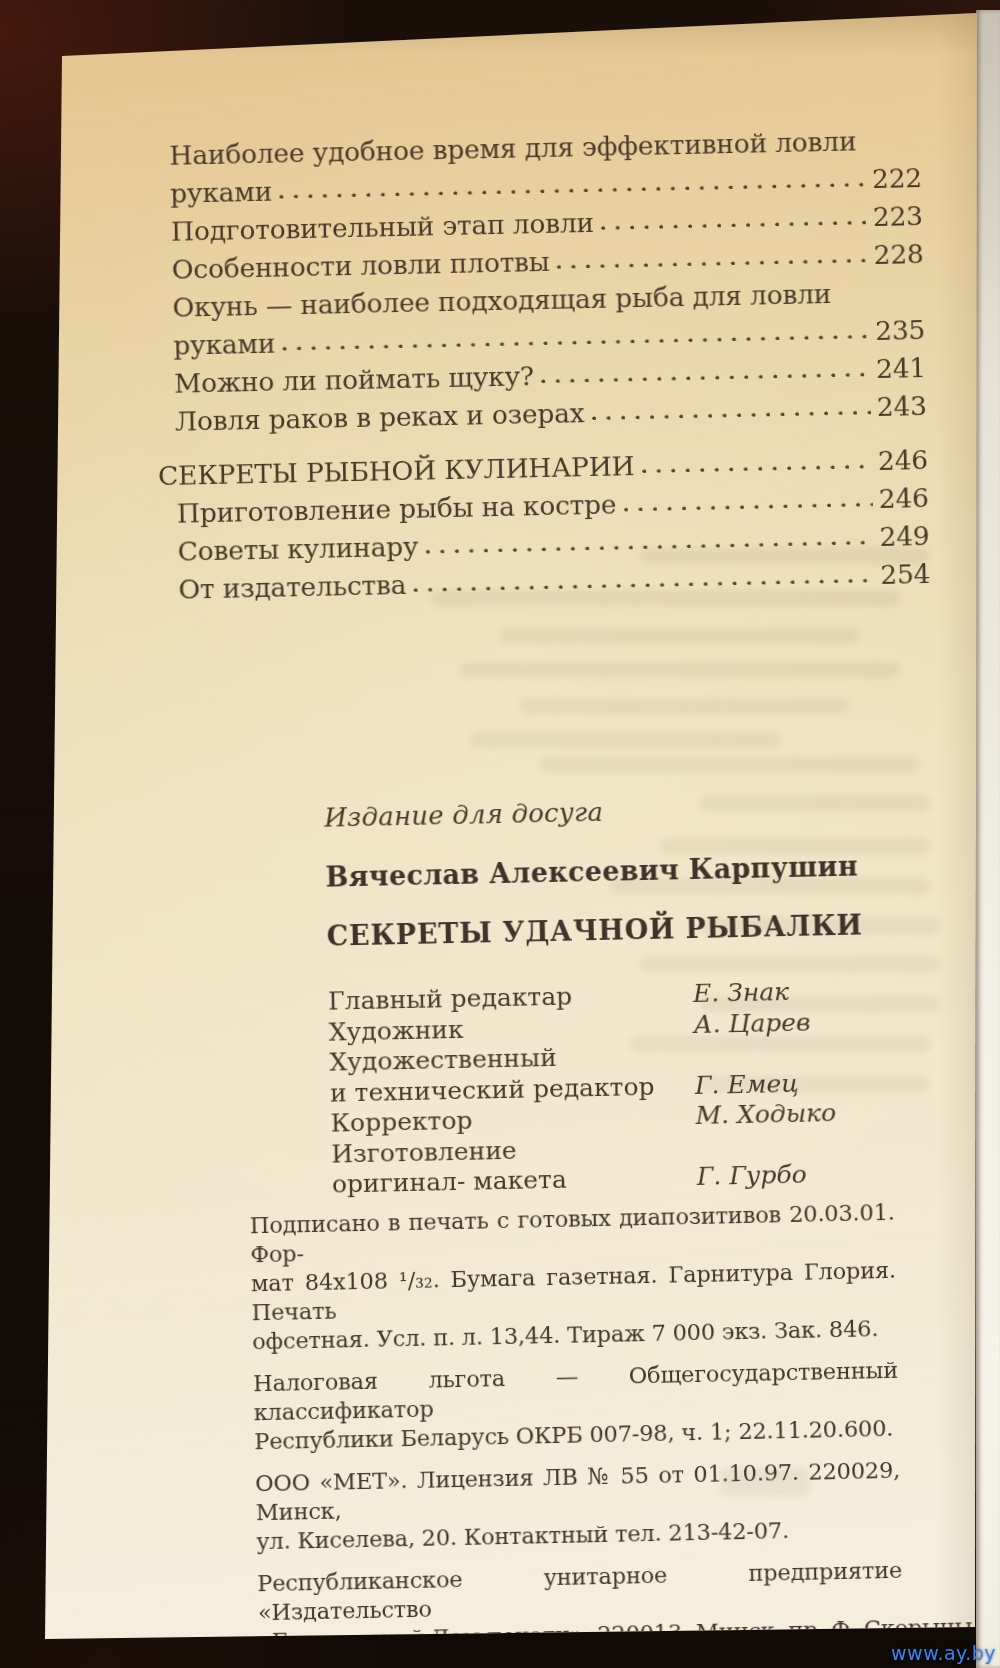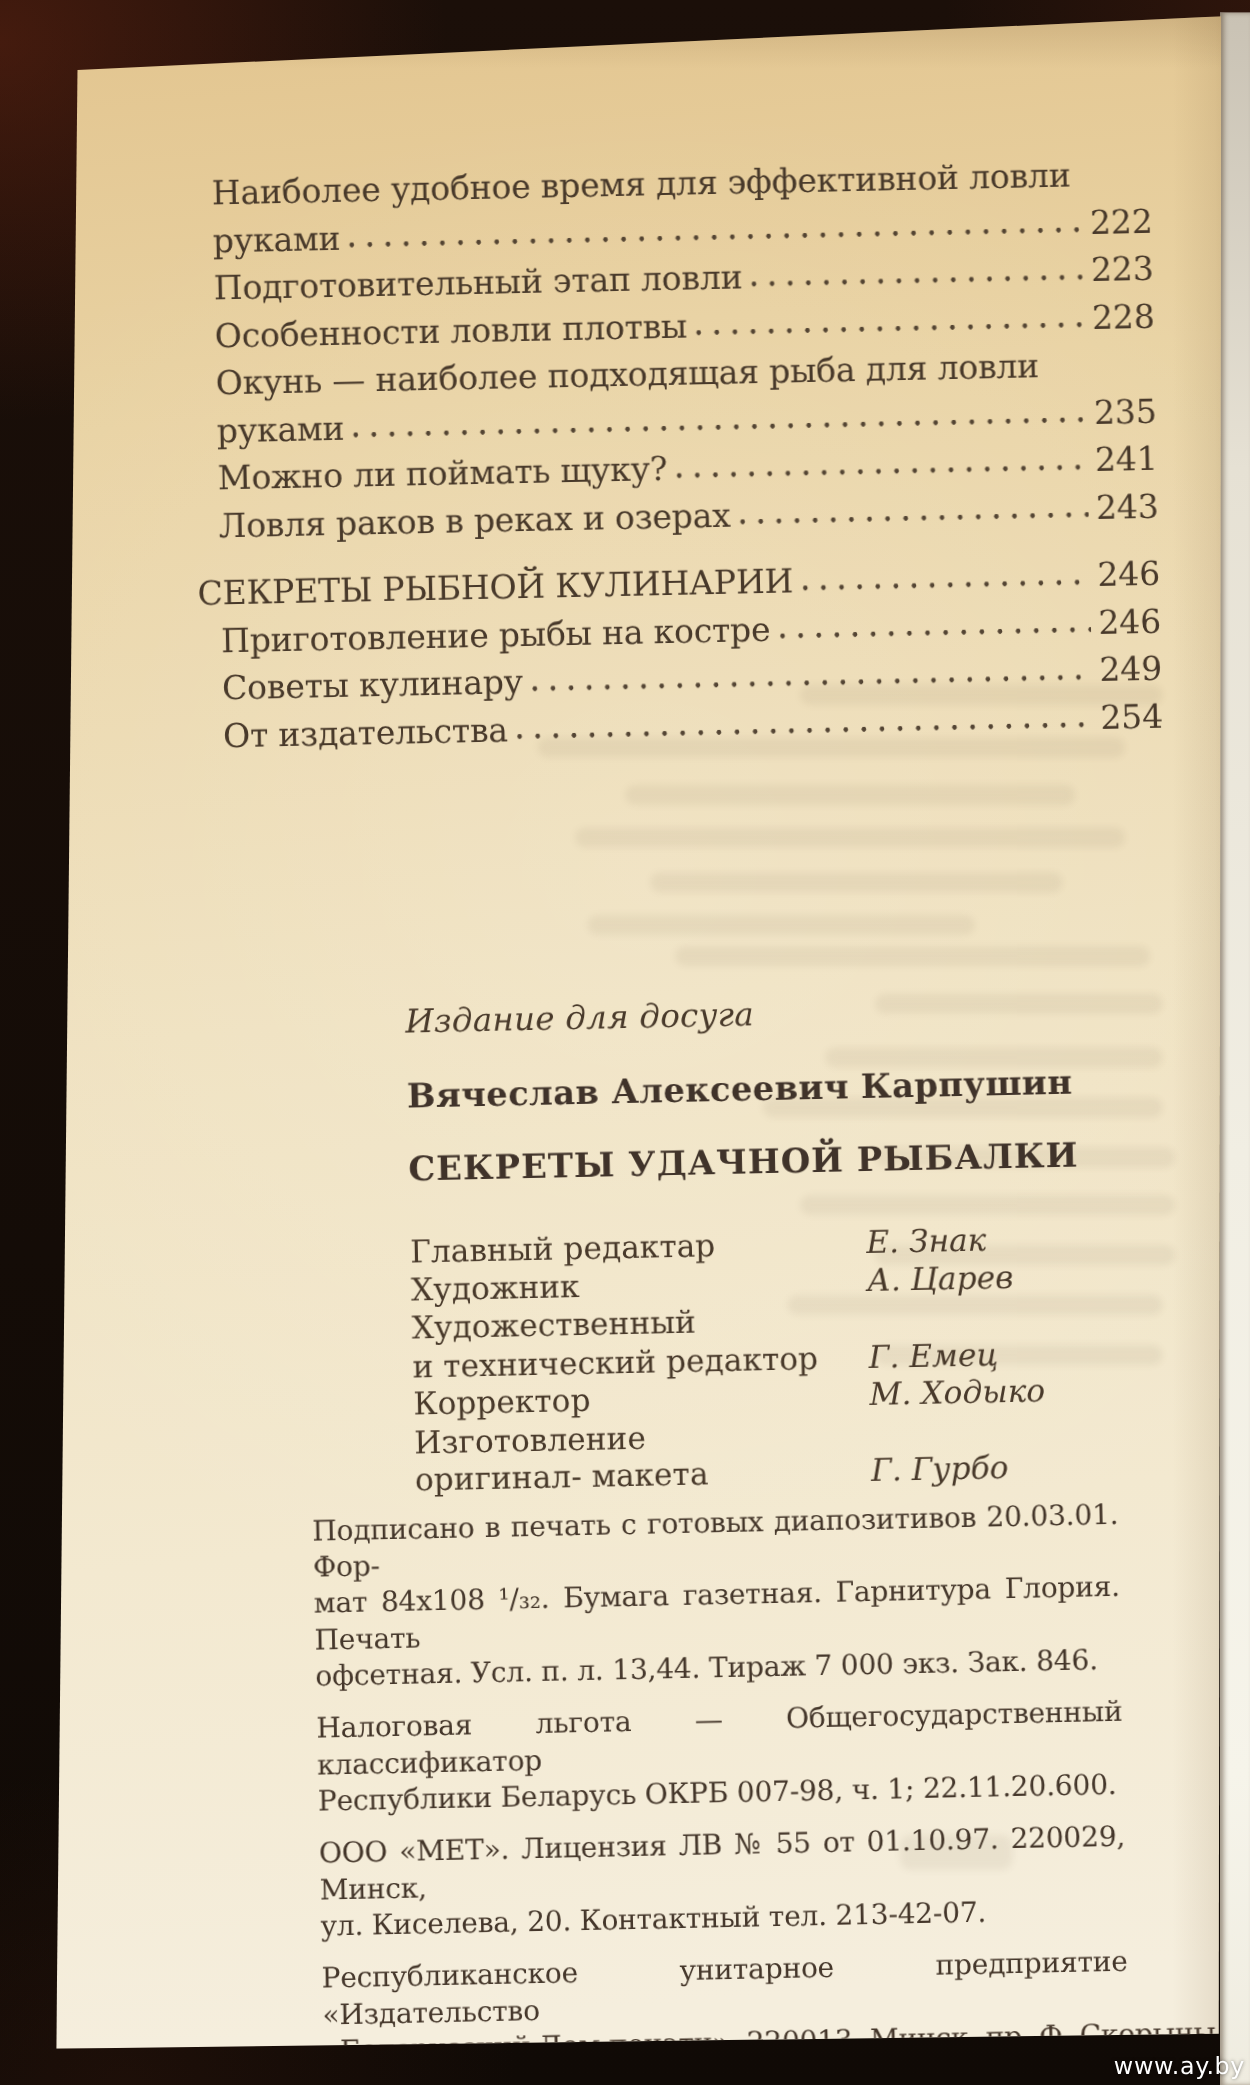--- a/index.html
+++ b/index.html
@@ -52,21 +52,21 @@
     font-size:22.5px;line-height:29px;letter-spacing:-.2px;color:#44362a;}
   .imp{margin:0 0 13px 0;}
   .line{display:block;white-space:nowrap;}
   .line.jl{white-space:normal;text-align:justify;text-align-last:justify;}
   
   .ghost{position:absolute;height:16px;border-radius:8px;background:#6e5c42;
          opacity:.08;filter:blur(3px);pointer-events:none;}
   
   .watermark{position:absolute;right:4px;bottom:4px;
     font-family:"DejaVu Sans","Liberation Sans",sans-serif;font-size:19px;
-    color:#ffffff;text-shadow:0 0 3px rgba(0,0,0,.5);letter-spacing:.5px;}
+    color:#3b82f6;text-shadow:0 0 3px rgba(0,0,0,.5);letter-spacing:.5px;}
 </style>
 </head>
 <body>
 
 <div class="photo">
   <div class="table-surface"></div>
   <div class="fore-edge"></div>
 
   <div class="page">
 

